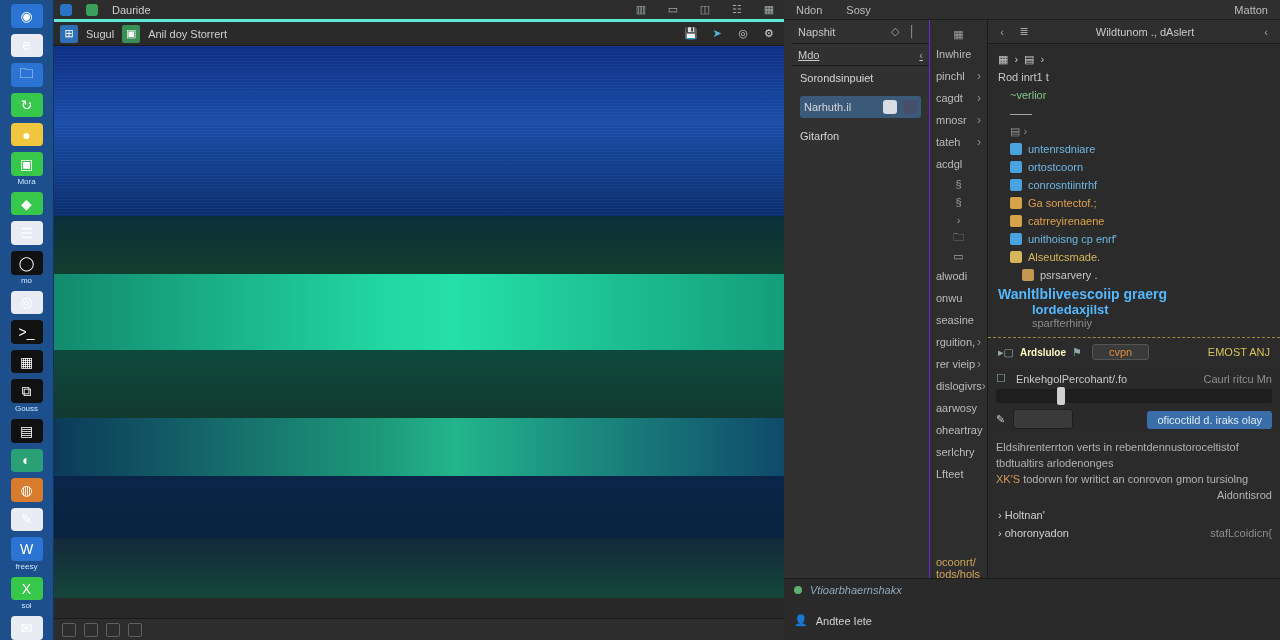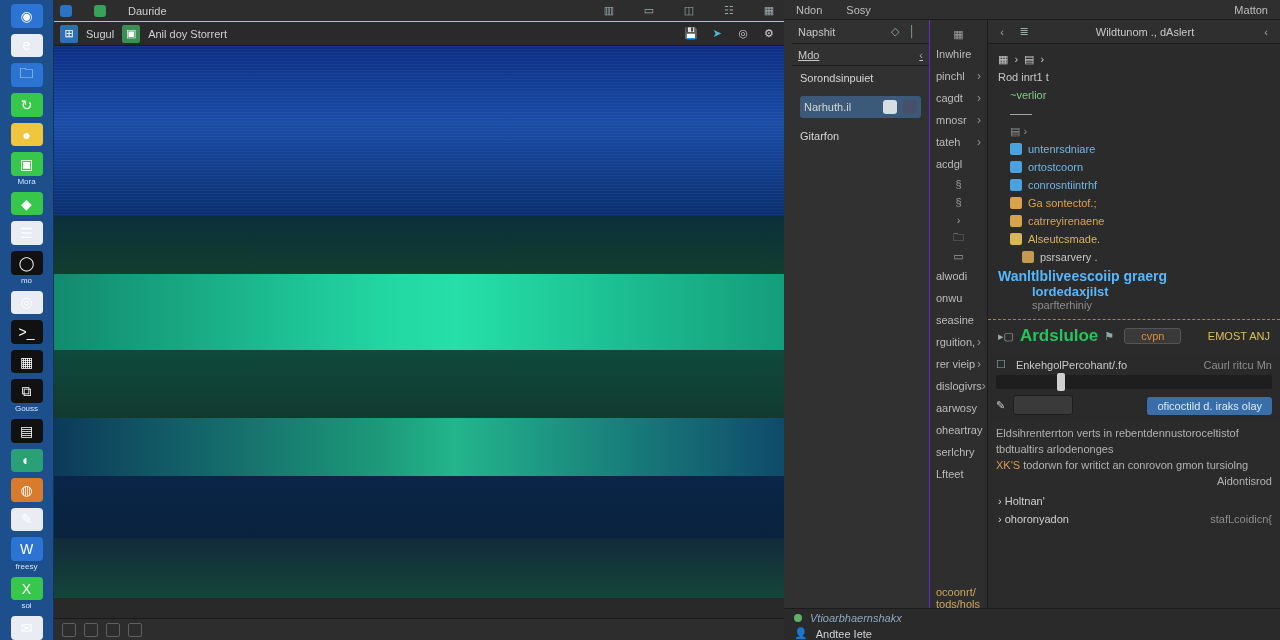--- a/index.html
+++ b/index.html
@@ -12,21 +12,21 @@
 .tb-green{background:#37c84b;}
 .tb-blue{background:#2b74d4;}
 .tb-yellow{background:#efc63e;}
 .tb-white{background:#e9edf3;color:#333;}
 .tb-black{background:#111;}
 .tb-orange{background:#d97b2c;}
 .tb-teal{background:#2aa076;}
 
 
 .app{position:absolute;left:54px;top:0;width:730px;height:640px;background:#292929;display:flex;flex-direction:column;}
-.app-titlebar{height:22px;display:flex;align-items:center;background:#2d2d2d;color:#cfcfcf;padding:0 6px;gap:22px;border-bottom:1px solid #5eead4;}
+.app-titlebar{height:22px;display:flex;align-items:center;background:#2d2d2d;color:#cfcfcf;padding:0 6px;gap:14px;border-bottom:3px solid #5eead4;}
 .app-titlebar .dot{width:12px;height:12px;border-radius:3px;}
 .app-titlebar .spacer{flex:1;}
 .app-titlebar .tbtn{width:18px;height:16px;display:flex;align-items:center;justify-content:center;color:#9aa;border-radius:2px;}
 
 .app-toolbar{height:24px;display:flex;align-items:center;background:#2a2a2a;color:#d0d0d0;padding:0 6px;gap:8px;border-bottom:1px solid #1a1a1a;}
 .app-toolbar .ic{width:18px;height:18px;display:flex;align-items:center;justify-content:center;border-radius:2px;}
 .app-toolbar .spacer{flex:1;}
 
 
 .canvas{flex:1;position:relative;overflow:hidden;}
@@ -89,21 +89,21 @@
 
 .panel-c .propsec{margin-top:8px;padding:4px 8px;background:#2a2a2a;}
 .panel-c .propsec .proplabel{display:flex;gap:10px;align-items:center;}
 .panel-c .slider{height:14px;position:relative;margin:4px 0 6px 0;background:#1e1e1e;border-radius:2px;}
 .panel-c .slider .thumb{position:absolute;top:-2px;left:22%;width:8px;height:18px;background:#cfcfcf;border-radius:2px;}
 .panel-c .btn-run{display:inline-block;background:#3a6ea8;color:#dce9f6;border-radius:3px;padding:3px 10px;margin-top:2px;}
 .panel-c .log{margin-top:6px;padding:0 8px;color:#b2b2b2;line-height:16px;}
 .panel-c .log .orange2{color:#d79a54;}
 
 
-.ide-bottom{height:32px;background:#2a2a2a;border-top:1px solid #1b1b1b;display:flex;flex-direction:column;}
+.ide-bottom{height:62px;background:#2a2a2a;border-top:1px solid #1b1b1b;display:flex;flex-direction:column;}
 .ide-bottom .row1{height:22px;display:flex;align-items:center;gap:8px;padding:0 10px;color:#8fa9bd;}
 .ide-bottom .row2{flex:1;display:flex;align-items:center;gap:8px;padding:0 10px;color:#cfd3d6;}
 .ide-bottom .dot{width:8px;height:8px;border-radius:50%;background:#5fb06c;}
 </style>
 </head>
 <body>
 
 <div class="taskbar" id="taskbar">
     <div class="slot tb-blue">◉</div>
     <div class="slot tb-white">e</div>
@@ -310,41 +310,45 @@
             <span>conrosntiintrhf</span>
           </div>
           <div class="node orange ind1">
             <span class="ico" style="background: rgb(214, 162, 74);"></span>
             <span>Ga sontectof.;</span>
           </div>
           <div class="node orange ind1">
             <span class="ico" style="background: rgb(214, 162, 74);"></span>
             <span>catrreyirenaene</span>
           </div>
+          <div class="node blue ind1">
+            <span class="ico" style="background: rgb(74, 163, 222);"></span>
+            <span>unithoisng cp enrf'</span>
+          </div>
           <div class="node gold ind1">
             <span class="ico" style="background: rgb(215, 183, 90);"></span>
             <span>Alseutcsmade.</span>
           </div>
           <div class="node ind2">
             <span class="ico" style="background: rgb(196, 154, 83);"></span>
             <span>psrsarvery .</span>
           </div>
         </div>
 
       <div style="padding:2px 10px">
         <div class="hl" style="font-size:14px">Wanltlbliveescoiip graerg</div>
         <div class="hl" style="font-size:13px;padding-left:34px">lordedaxjilst</div>
         <div class="muted" style="padding-left:34px">sparfterhiniy</div>
       </div>
 
       <div class="dashed"></div>
 
       <div style="padding:0 10px;display:flex;align-items:center;gap:6px">
         <span style="color:#9aa">▸▢</span>
-        <span style="color:#22c55e;font-size:17px;font-weight:600">Ardsluloe</span>
+        <span style="color:#fef9c3;font-size:10px;font-weight:600">Ardsluloe</span>
         <span style="color:#8aa">⚑</span>
         <span class="chipOr">cvpn</span>
         <span style="flex:1"></span>
         <span class="yellow">EMOST ANJ</span>
       </div>
 
       <div class="propsec">
         <div class="proplabel">
           <span style="color:#8aa">☐</span>
           <span>EnkehgolPercohant/.fo</span>

